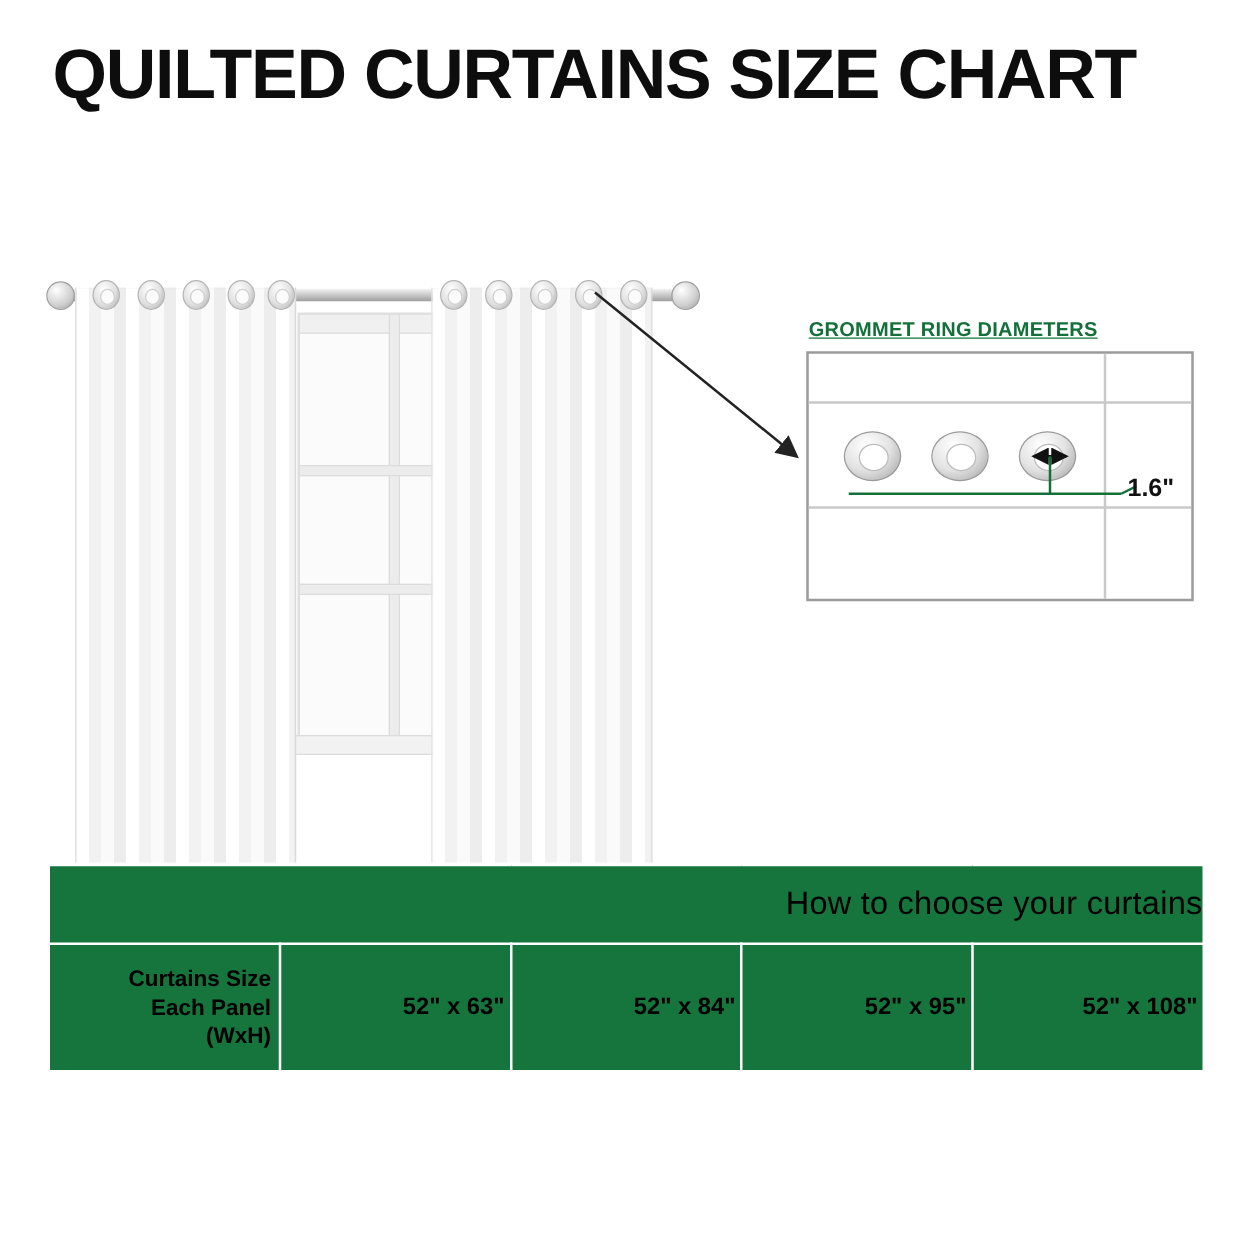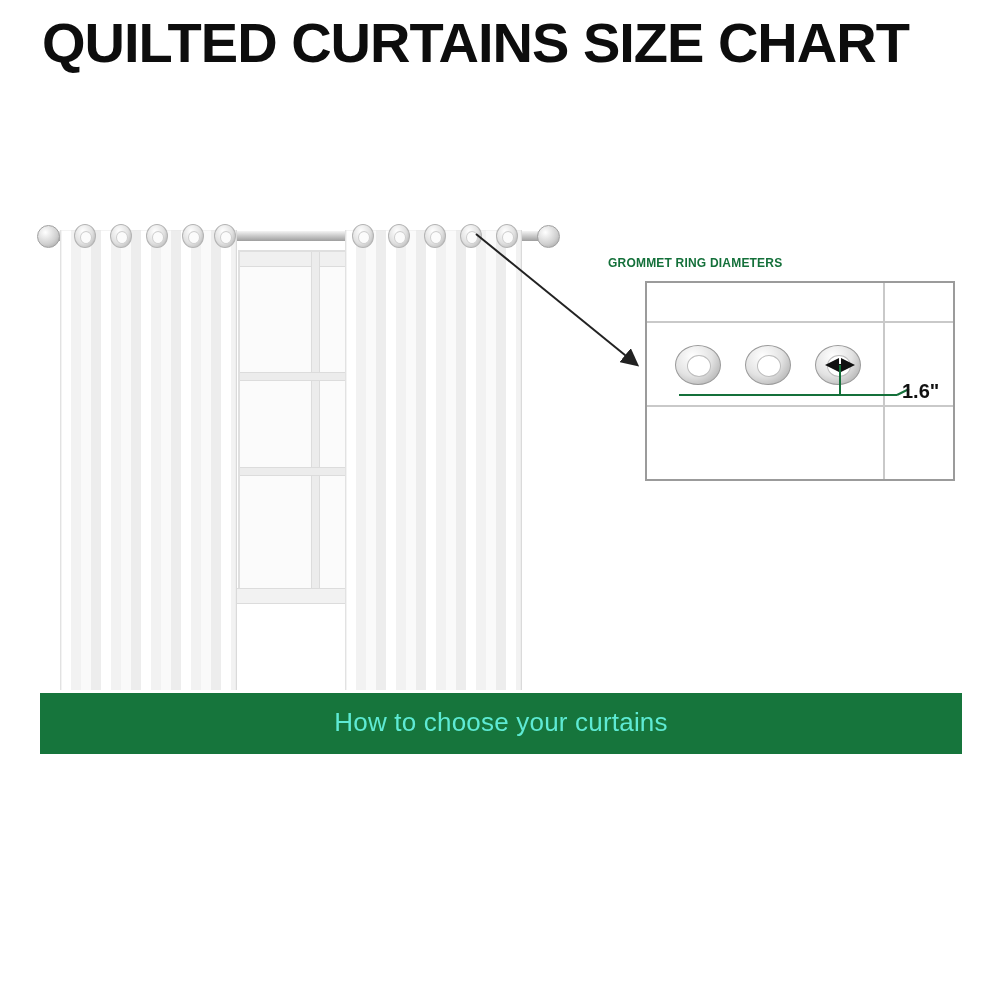--- a/index.html
+++ b/index.html
@@ -13,21 +13,21 @@
     font-family: "Liberation Sans", sans-serif;
     color: #111111;
     position: relative;
     overflow: hidden;
   }
 
   
   .title {
     position: absolute;
     left: 42px;
-    top: 10px;
+    top: 26px;
     width: 930px;
     font-size: 56px;
     font-weight: bold;
     letter-spacing: -1px;
     color: #0d0d0d;
     white-space: nowrap;
   }
 
   
   .illustration {
@@ -154,27 +154,28 @@
     left: 440px;
     top: 120px;
     width: 230px;
     height: 260px;
     pointer-events: none;
   }
 
   
   .detail-title {
     position: absolute;
-    left: 608px;
+    left: 647px;
     top: 256px;
-    font-size: 12px;
+    font-size: 16px;
     font-weight: bold;
     color: #14703a;
     letter-spacing: 0.2px;
     white-space: nowrap;
+    text-decoration: underline;
   }
   .detail-box {
     position: absolute;
     left: 645px;
     top: 281px;
     width: 310px;
     height: 200px;
     background: #ffffff;
     border: 2px solid #9b9b9b;
     box-sizing: border-box;
@@ -233,22 +234,22 @@
     border: 1px solid #ffffff;
   }
   .tbl {
     width: 100%;
     border-collapse: collapse;
     table-layout: fixed;
   }
   .tbl th, .tbl td {
     border: 2px solid #ffffff;
     background: #16753c;
-    color: #5eead4;
-    text-align: center;
+    color: #000000;
+    text-align: right;
     vertical-align: middle;
     font-weight: bold;
   }
   .tbl .banner {
     font-size: 26px;
     font-weight: normal;
     padding: 14px 0 16px;
     letter-spacing: 0.2px;
   }
   .tbl .rowlabel {
@@ -333,15 +334,26 @@
 </div>
 
 <div class="dim-label">1.6"</div>
 
 <div class="table-wrap">
   <table class="tbl">
     <tbody>
       <tr>
         <td class="banner" colspan="5">How to choose your curtains</td>
       </tr>
+      <tr>
+        <td class="rowlabel">
+          <div>Curtains Size</div>
+          <div>Each Panel</div>
+          <div>(WxH)</div>
+        </td>
+        <td class="val">52" x 63"</td>
+        <td class="val">52" x 84"</td>
+        <td class="val">52" x 95"</td>
+        <td class="val">52" x 108"</td>
+      </tr>
     </tbody>
   </table>
 </div>
 
 </body></html>

